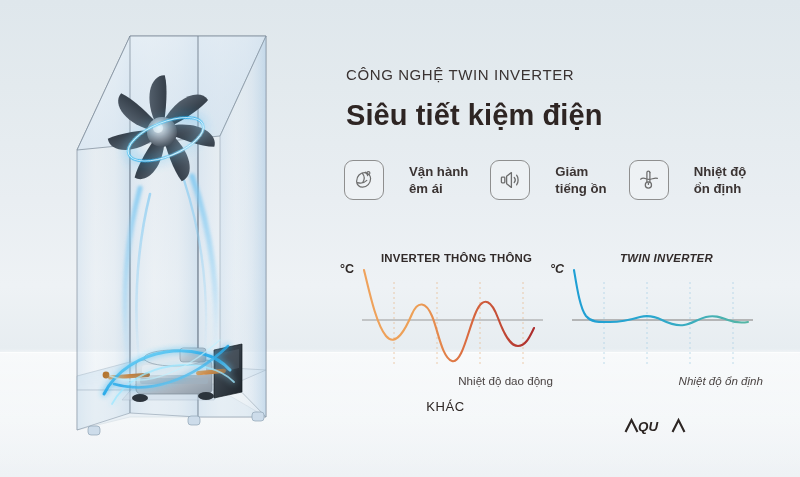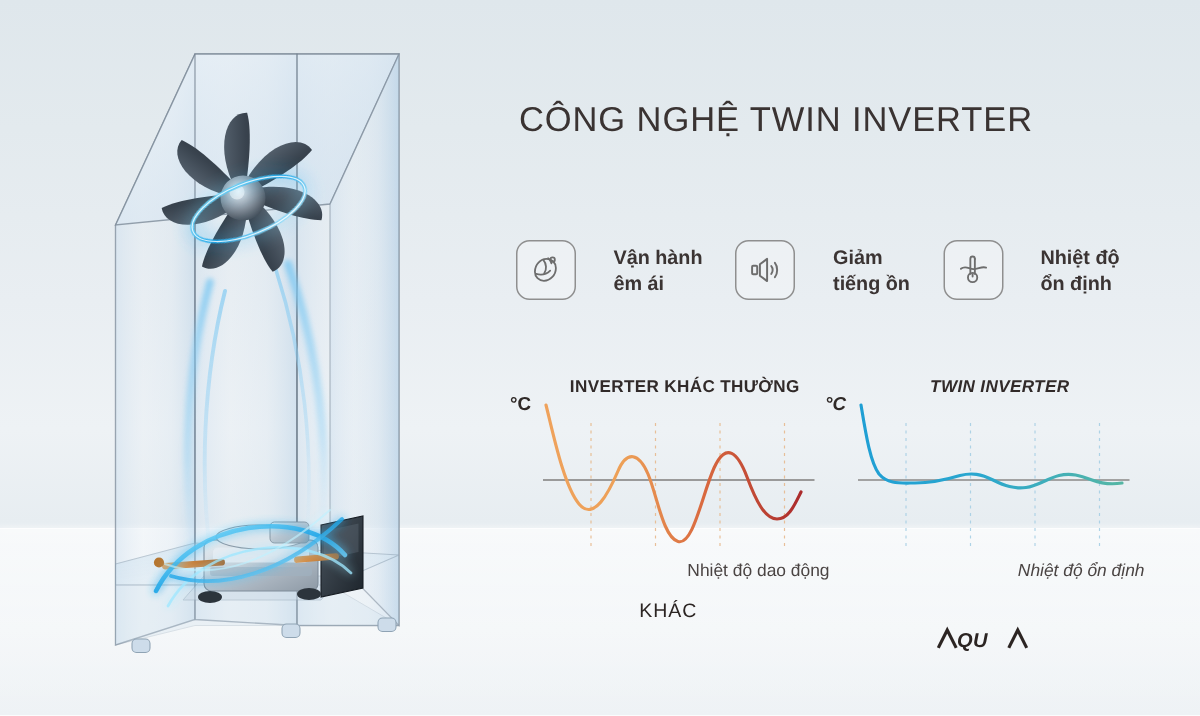--- a/index.html
+++ b/index.html
@@ -59,21 +59,21 @@
     position: absolute;
     left: 330px;
     top: 0;
     width: 470px;
     height: 477px;
   }
   .eyebrow {
     position: absolute;
     left: 16px;
     top: 66px;
-    font-size: 23px;
+    font-size: 15px;
     letter-spacing: 0.6px;
     color: #3a3332;
     font-weight: 400;
     white-space: nowrap;
   }
   .headline {
     position: absolute;
     left: 16px;
     top: 99px;
     font-size: 29px;
@@ -351,20 +351,21 @@
           <path d="M118,-2 C80,34 38,46 4,36" fill="none" stroke="url(#ringGlow)" stroke-width="2.6" stroke-linecap="round" opacity="0.9"></path>
           <path d="M110,-8 C72,26 34,40 0,28" fill="none" stroke="#bff1ff" stroke-width="1.4" stroke-linecap="round" opacity="0.7"></path>
         </g>
       </g>
     </svg>
   </div>
 
   <div class="content">
 
     <div class="eyebrow">CÔNG NGHỆ TWIN INVERTER</div>
+    <div class="headline">Siêu tiết kiệm điện</div>
 
     <div class="features">
 
       <div class="feature">
         <span class="feature-icon">
           <svg width="24" height="24" viewBox="0 0 24 24" fill="none" stroke="#6d6d6d" stroke-width="1.2" stroke-linecap="round" stroke-linejoin="round">
             <path d="M4.6 13.2 C4.6 8.2 8.4 4.6 12.4 4.6 C16 4.6 18.6 7.2 18.6 10.6 C18.6 15.2 15 19.2 10.6 19.2 C7.2 19.2 4.6 16.6 4.6 13.2 Z"></path>
             <path d="M10.2 5.2 C12.4 7.8 12.6 11.6 10.8 14.4"></path>
             <path d="M5.4 14.6 C8.6 15.6 12.4 14.8 14.8 12.4"></path>
             <path d="M13.4 4.2 C14.6 5.0 15.4 6.2 15.6 7.6"></path>
@@ -400,21 +401,21 @@
         </span>
         <span class="feature-label">Nhiệt độ
 ổn định</span>
       </div>
 
     </div>
 
     <div class="charts">
 
       <div class="chart left">
-        <div class="chart-title shift">INVERTER KHÁC THƯỜNG</div>
+        <div class="chart-title shift">INVERTER THÔNG THÔNG</div>
         <div class="axis-unit">°C</div>
 
         <svg class="plot" viewBox="0 0 215 108" preserveAspectRatio="none">
           <defs>
             <linearGradient id="waveA" x1="0" y1="0" x2="1" y2="0">
               <stop offset="0%" stop-color="#efa25c"></stop>
               <stop offset="30%" stop-color="#eda057"></stop>
               <stop offset="62%" stop-color="#d9693f"></stop>
               <stop offset="100%" stop-color="#ab2b2c"></stop>
             </linearGradient>

